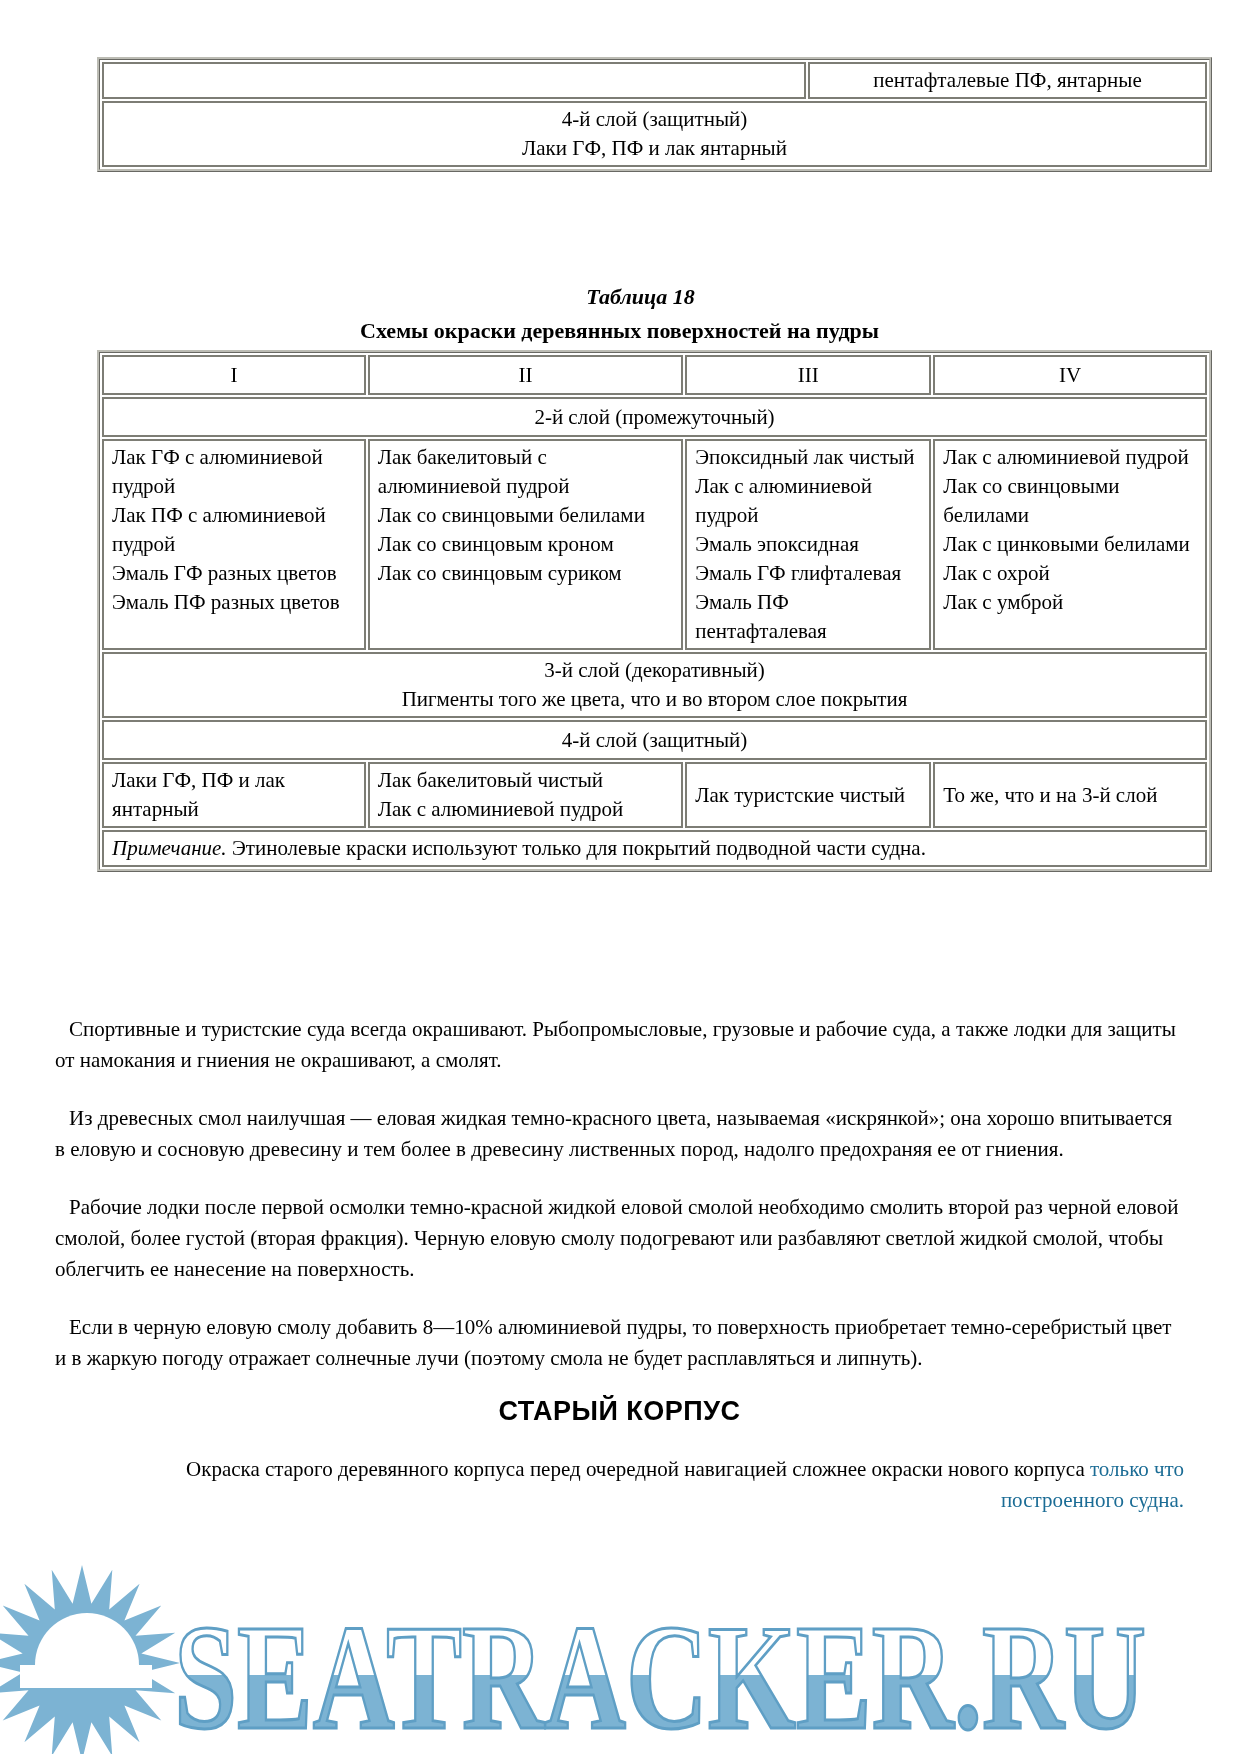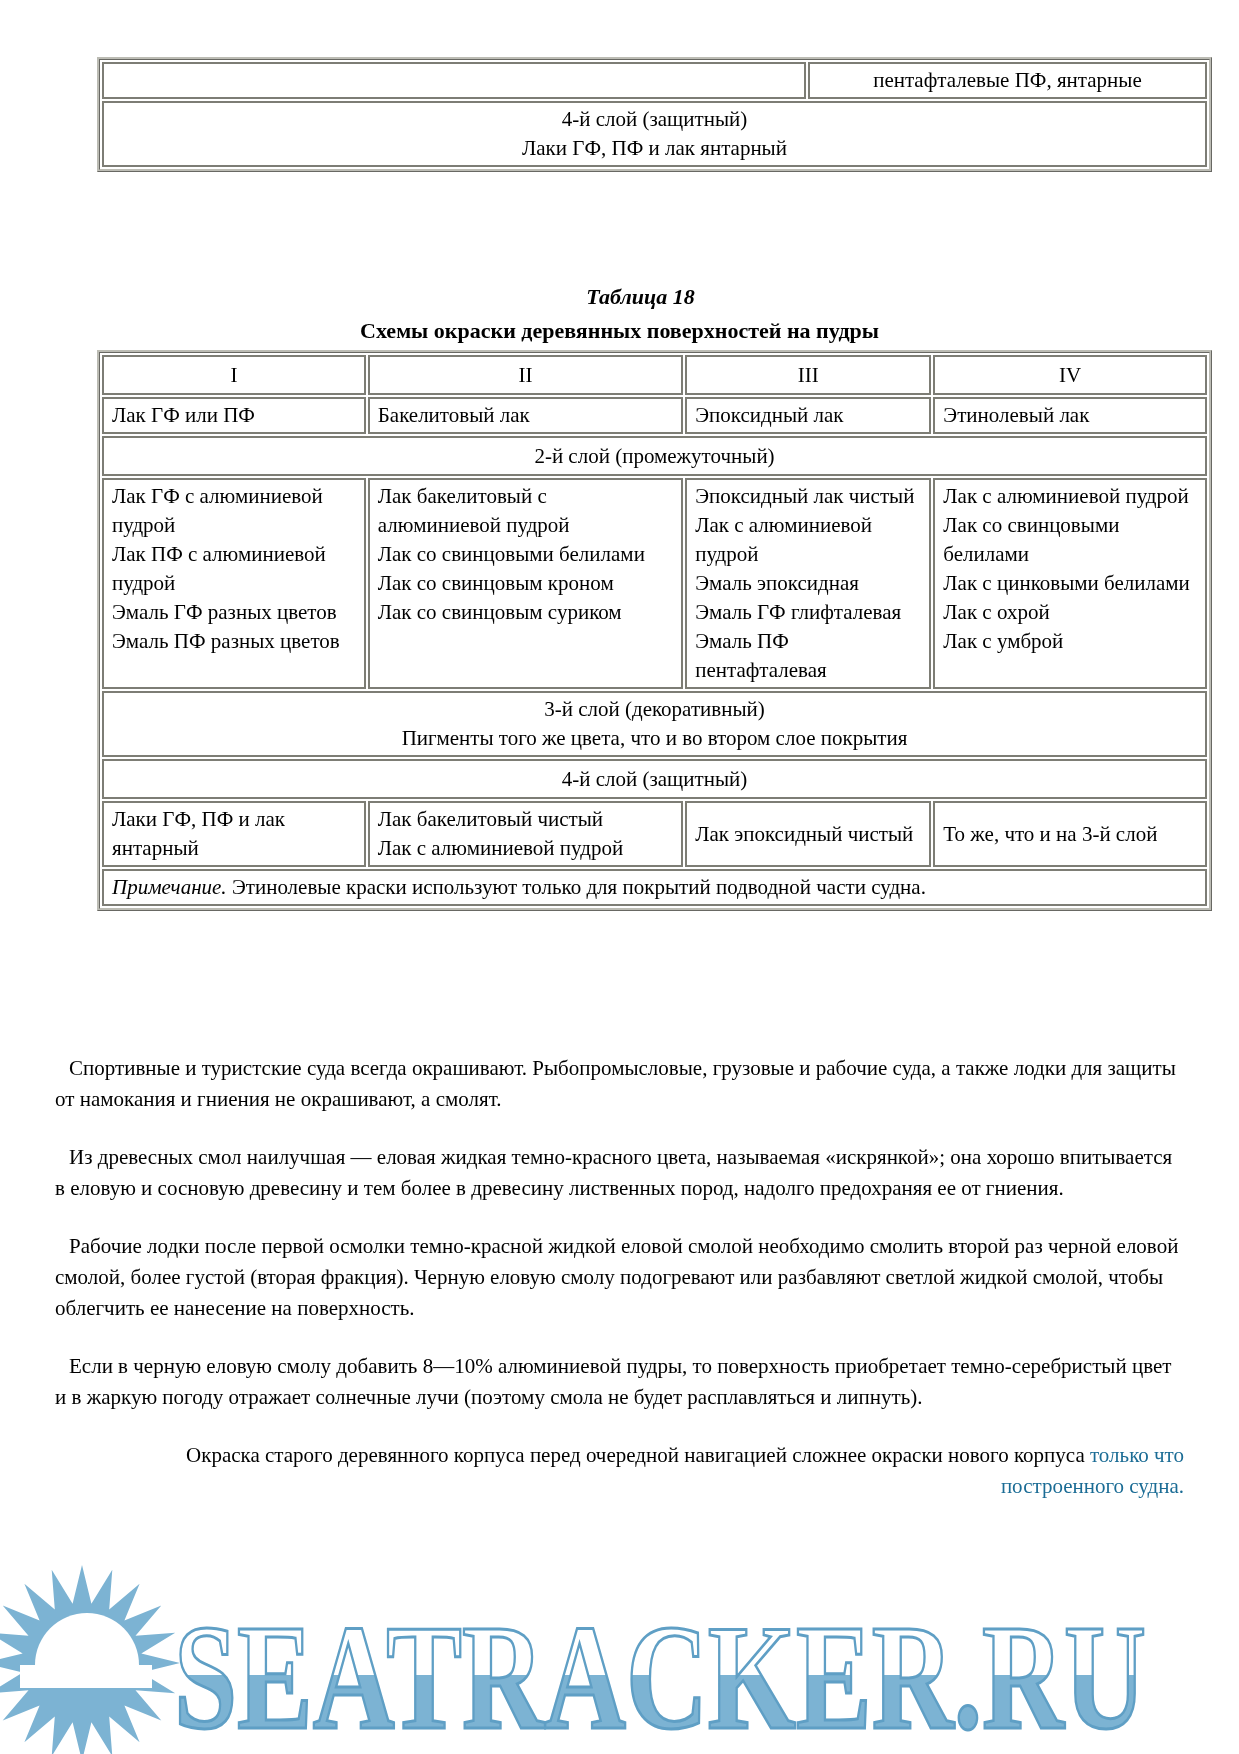--- a/index.html
+++ b/index.html
@@ -88,26 +88,20 @@
           <col style="width:22.4%">
           <col style="width:24.9%">
       </colgroup>
       <tbody>
           <tr class="hdr-row">
         <td class="center">I</td>
         <td class="center">II</td>
         <td class="center">III</td>
         <td class="center">IV</td>
       </tr>
-      <tr>
-        <td>Лак ГФ или ПФ</td>
-        <td>Бакелитовый лак</td>
-        <td>Эпоксидный лак</td>
-        <td>Этинолевый лак</td>
-      </tr>
       <tr class="hdr-row">
         <td colspan="4" class="center">2-й слой (промежуточный)</td>
       </tr>
       <tr>
         <td class="pre vtop">Лак ГФ с алюминиевой пудрой
 Лак ПФ с алюминиевой пудрой
 Эмаль ГФ разных цветов
 Эмаль ПФ разных цветов</td>
         <td class="pre vtop">Лак бакелитовый с алюминиевой пудрой
 Лак со свинцовыми белилами
@@ -130,37 +124,38 @@
           <div>Пигменты того же цвета, что и во втором слое покрытия</div>
         </td>
       </tr>
       <tr class="hdr-row">
         <td colspan="4" class="center">4-й слой (защитный)</td>
       </tr>
       <tr>
         <td class="pre">Лаки ГФ, ПФ и лак янтарный</td>
         <td class="pre">Лак бакелитовый чистый
 Лак с алюминиевой пудрой</td>
-        <td class="pre">Лак эпоксидный чистый</td>
+        <td class="pre">Лак туристские чистый</td>
         <td class="pre">То же, что и на 3-й слой</td>
       </tr>
       <tr>
         <td colspan="4" class="note-cell">
           <span class="note-label">Примечание.</span><span> Этинолевые краски используют только для покрытий подводной части судна.</span>
         </td>
       </tr>
     </tbody>
       </table>
 
     <div class="body-text">
       <p class="first">Спортивные и туристские суда всегда окрашивают. Рыбопромысловые, грузовые и рабочие суда, а также лодки для защиты от намокания и гниения не окрашивают, а смолят.</p>
       <p>Из древесных смол наилучшая — еловая жидкая темно-красного цвета, называемая «искрянкой»; она хорошо впитывается в еловую и сосновую древесину и тем более в древесину лиственных пород, надолго предохраняя ее от гниения.</p>
       <p>Рабочие лодки после первой осмолки темно-красной жидкой еловой смолой необходимо смолить второй раз черной еловой смолой, более густой (вторая фракция). Черную еловую смолу подогревают или разбавляют светлой жидкой смолой, чтобы облегчить ее нанесение на поверхность.</p>
       <p>Если в черную еловую смолу добавить 8—10% алюминиевой пудры, то поверхность приобретает темно-серебристый цвет и в жаркую погоду отражает солнечные лучи (поэтому смола не будет расплавляться и липнуть).</p>
 
+      <div class="section-heading">СТАРЫЙ КОРПУС</div>
 
       <p class="final-p">
         <span>Окраска старого деревянного корпуса перед очередной навигацией сложнее окраски нового корпуса </span><span class="teal">только что построенного судна.</span>
       </p>
     </div>
 
   </div>
 </div>
 
 </body></html>

